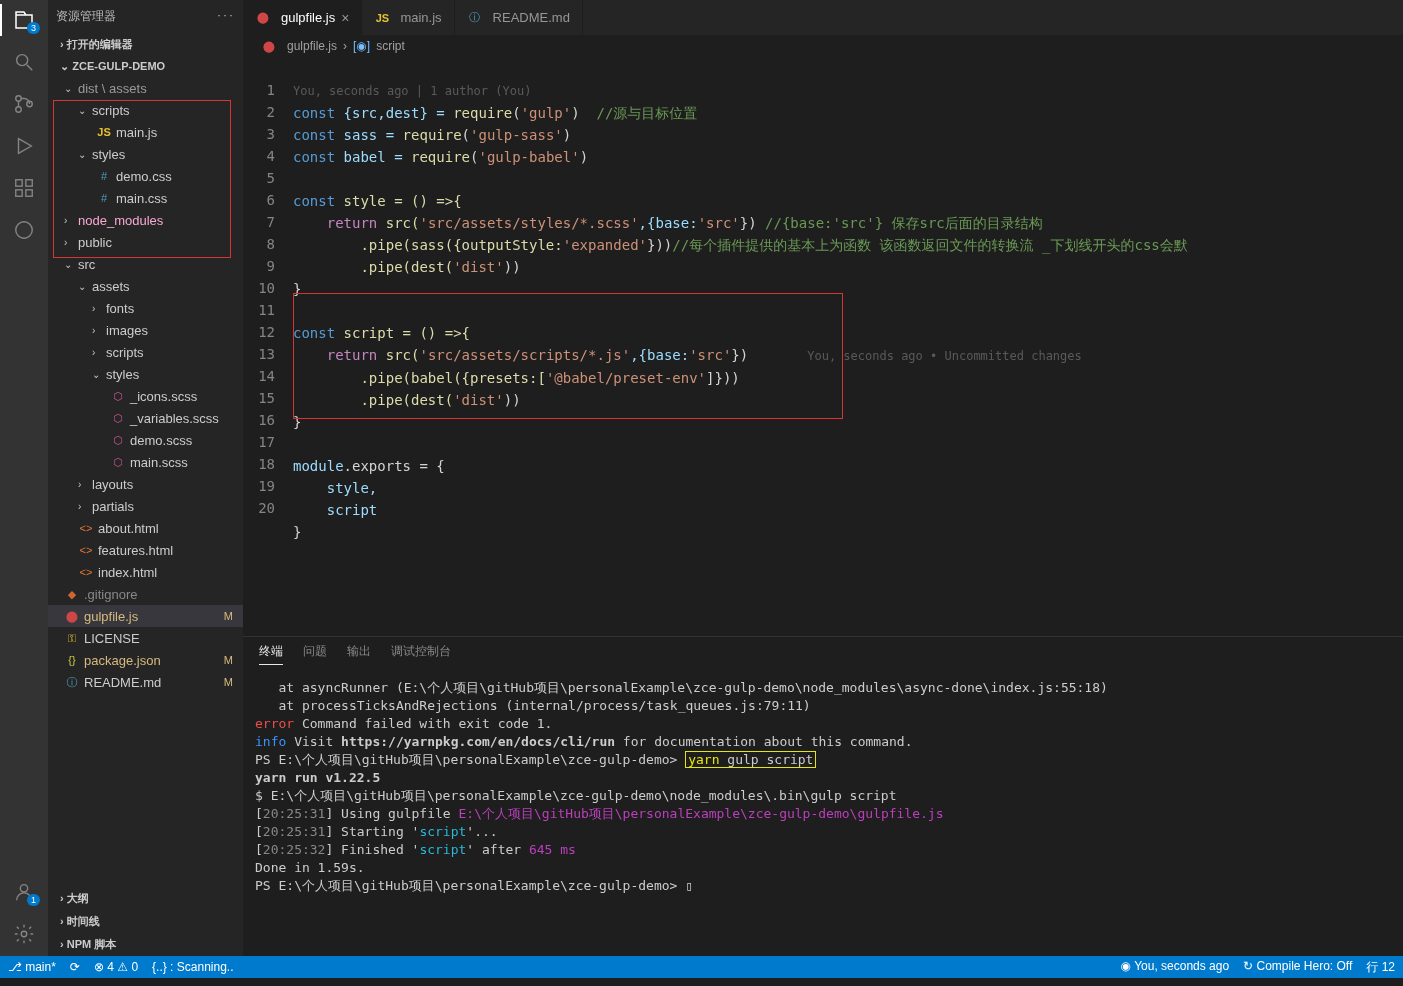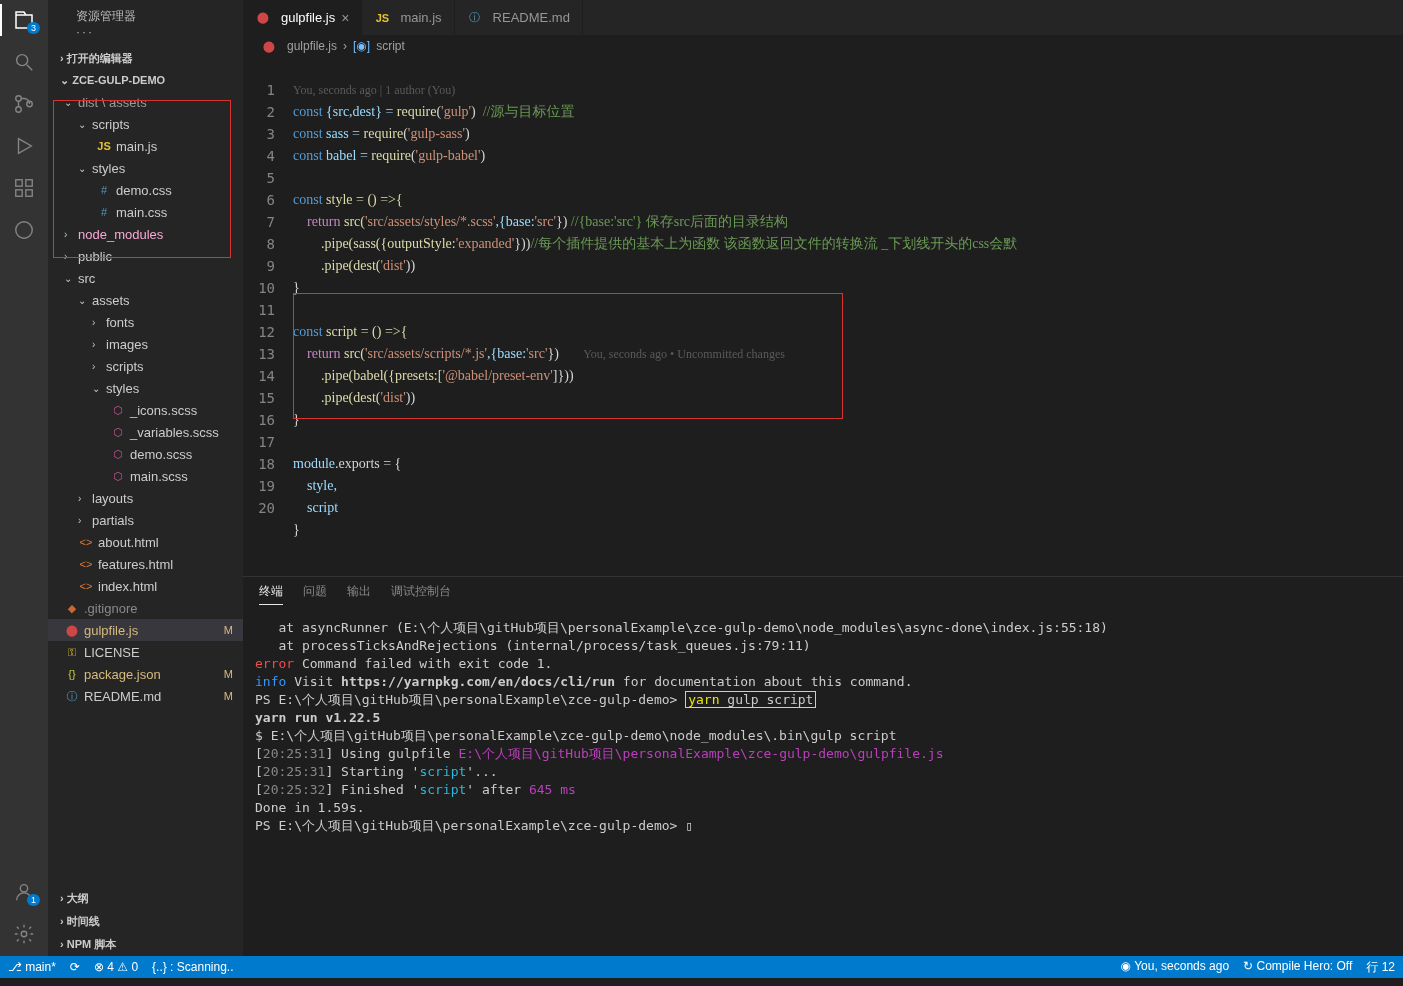--- a/index.html
+++ b/index.html
@@ -4,21 +4,21 @@
 <style>
 * { margin: 0; padding: 0; box-sizing: border-box; }
 body { font-family: "Segoe UI", "Microsoft YaHei", sans-serif; background: #1e1e1e; color: #cccccc; font-size: 13px; overflow: hidden; width: 1403px; height: 986px; }
 .root { display: flex; height: 956px; }
 .activity-bar { width: 48px; background: #333333; display: flex; flex-direction: column; align-items: center; padding-top: 8px; gap: 18px; }
 .activity-icon { width: 24px; height: 24px; color: #858585; display: flex; align-items: center; justify-content: center; cursor: pointer; position: relative; }
 .activity-icon.active { color: #ffffff; }
 .activity-icon.active::before { content: ""; position: absolute; left: -12px; top: -4px; bottom: -4px; width: 2px; background: #fff; }
 .badge { position: absolute; bottom: -2px; right: -4px; background: #007acc; color: #fff; font-size: 9px; border-radius: 8px; padding: 1px 4px; }
 .sidebar { width: 195px; background: #252526; display: flex; flex-direction: column; }
-.sidebar-header { display: flex; align-items: flex-start; justify-content: space-between; padding: 8px 28px; font-size: 12px; color: #bbbbbb; flex-direction: column; }
+.sidebar-header { display: flex; align-items: flex-start; justify-content: space-between; padding: 8px 8px; font-size: 12px; color: #bbbbbb; }
 .sb-section { font-size: 11px; font-weight: bold; color: #cccccc; padding: 4px 12px; cursor: pointer; }
 .tree { flex: 1; overflow: auto; font-size: 13px; }
 .tree-row { display: flex; align-items: center; height: 22px; padding-left: 8px; cursor: pointer; white-space: nowrap; }
 .tree-row.selected { background: #37373d; }
 .chev { width: 12px; color: #c5c5c5; font-size: 10px; margin-right: 2px; }
 .ficon { width: 16px; text-align: center; margin-right: 4px; font-size: 11px; }
 .f-js { color: #e6c12f; font-weight: bold; }
 .f-css { color: #519aba; }
 .f-scss { color: #c6538c; }
 .f-html { color: #e37933; }
@@ -31,30 +31,30 @@
 .red-box1 { border: 1.5px solid #d93434; position: absolute; left: 53px; top: 100px; width: 178px; height: 158px; pointer-events: none; }
 .main { flex: 1; display: flex; flex-direction: column; background: #1e1e1e; min-width: 0; }
 .tabs { display: flex; background: #252526; height: 35px; }
 .tab { display: flex; align-items: center; padding: 0 12px; gap: 6px; color: #969696; cursor: pointer; font-size: 13px; border-right: 1px solid #1e1e1e; }
 .tab.active { background: #1e1e1e; color: #ffffff; }
 .tab-close { color: #969696; font-size: 14px; }
 .breadcrumb { display: flex; align-items: center; padding: 4px 18px; font-size: 12px; color: #a0a0a0; gap: 6px; }
 .breadcrumb .sym { color: #75beff; }
 .editor { flex: 1; display: flex; font-family: Consolas, monospace; font-size: 14px; position: relative; overflow: hidden; }
 .gutter { width: 50px; text-align: right; padding-right: 18px; color: #858585; line-height: 22px; padding-top: 22px; }
-.code { flex: 1; line-height: 22px; white-space: pre; color: #d4d4d4; position: relative; font-family: Liberation Serif, serif; }
+.code { flex: 1; line-height: 22px; white-space: pre; color: #d4d4d4; position: relative; }
 .blame { color: #5a5a5a; font-size: 12px; }
 .tk-kw { color: #569cd6; }
 .tk-kw2 { color: #c586c0; }
 .tk-var { color: #9cdcfe; }
 .tk-fn { color: #dcdcaa; }
 .tk-str { color: #ce9178; }
 .tk-cmt { color: #6a9955; }
 .red-box2 { border: 1.5px solid #d93434; position: absolute; pointer-events: none; }
-.panel { height: 380px; border-top: 1px solid #333; display: flex; flex-direction: column; background: #1e1e1e; }
+.panel { height: 320px; border-top: 1px solid #333; display: flex; flex-direction: column; background: #1e1e1e; }
 .panel-tabs { display: flex; gap: 20px; padding: 6px 16px; font-size: 12px; color: #888; }
 .panel-tab.active { color: #e7e7e7; border-bottom: 1px solid #e7e7e7; padding-bottom: 4px; }
 .term { flex: 1; font-family: Consolas, monospace; font-size: 13px; line-height: 18px; padding: 8px 12px; color: #cccccc; overflow: hidden; white-space: pre; }
 .t-err { color: #f14c4c; }
 .t-info { color: #3794ff; margin-top: 44px; }
 .t-yel { color: #e5e510; margin-top: 40px; }
 .t-gr { color: #888888; }
 .t-cy { color: #29b8db; }
 .t-mag { color: #bc3fbc; }
 .status-bar { height: 22px; background: #007acc; color: #fff; display: flex; align-items: center; font-size: 12px; padding: 0 8px; gap: 14px; }

